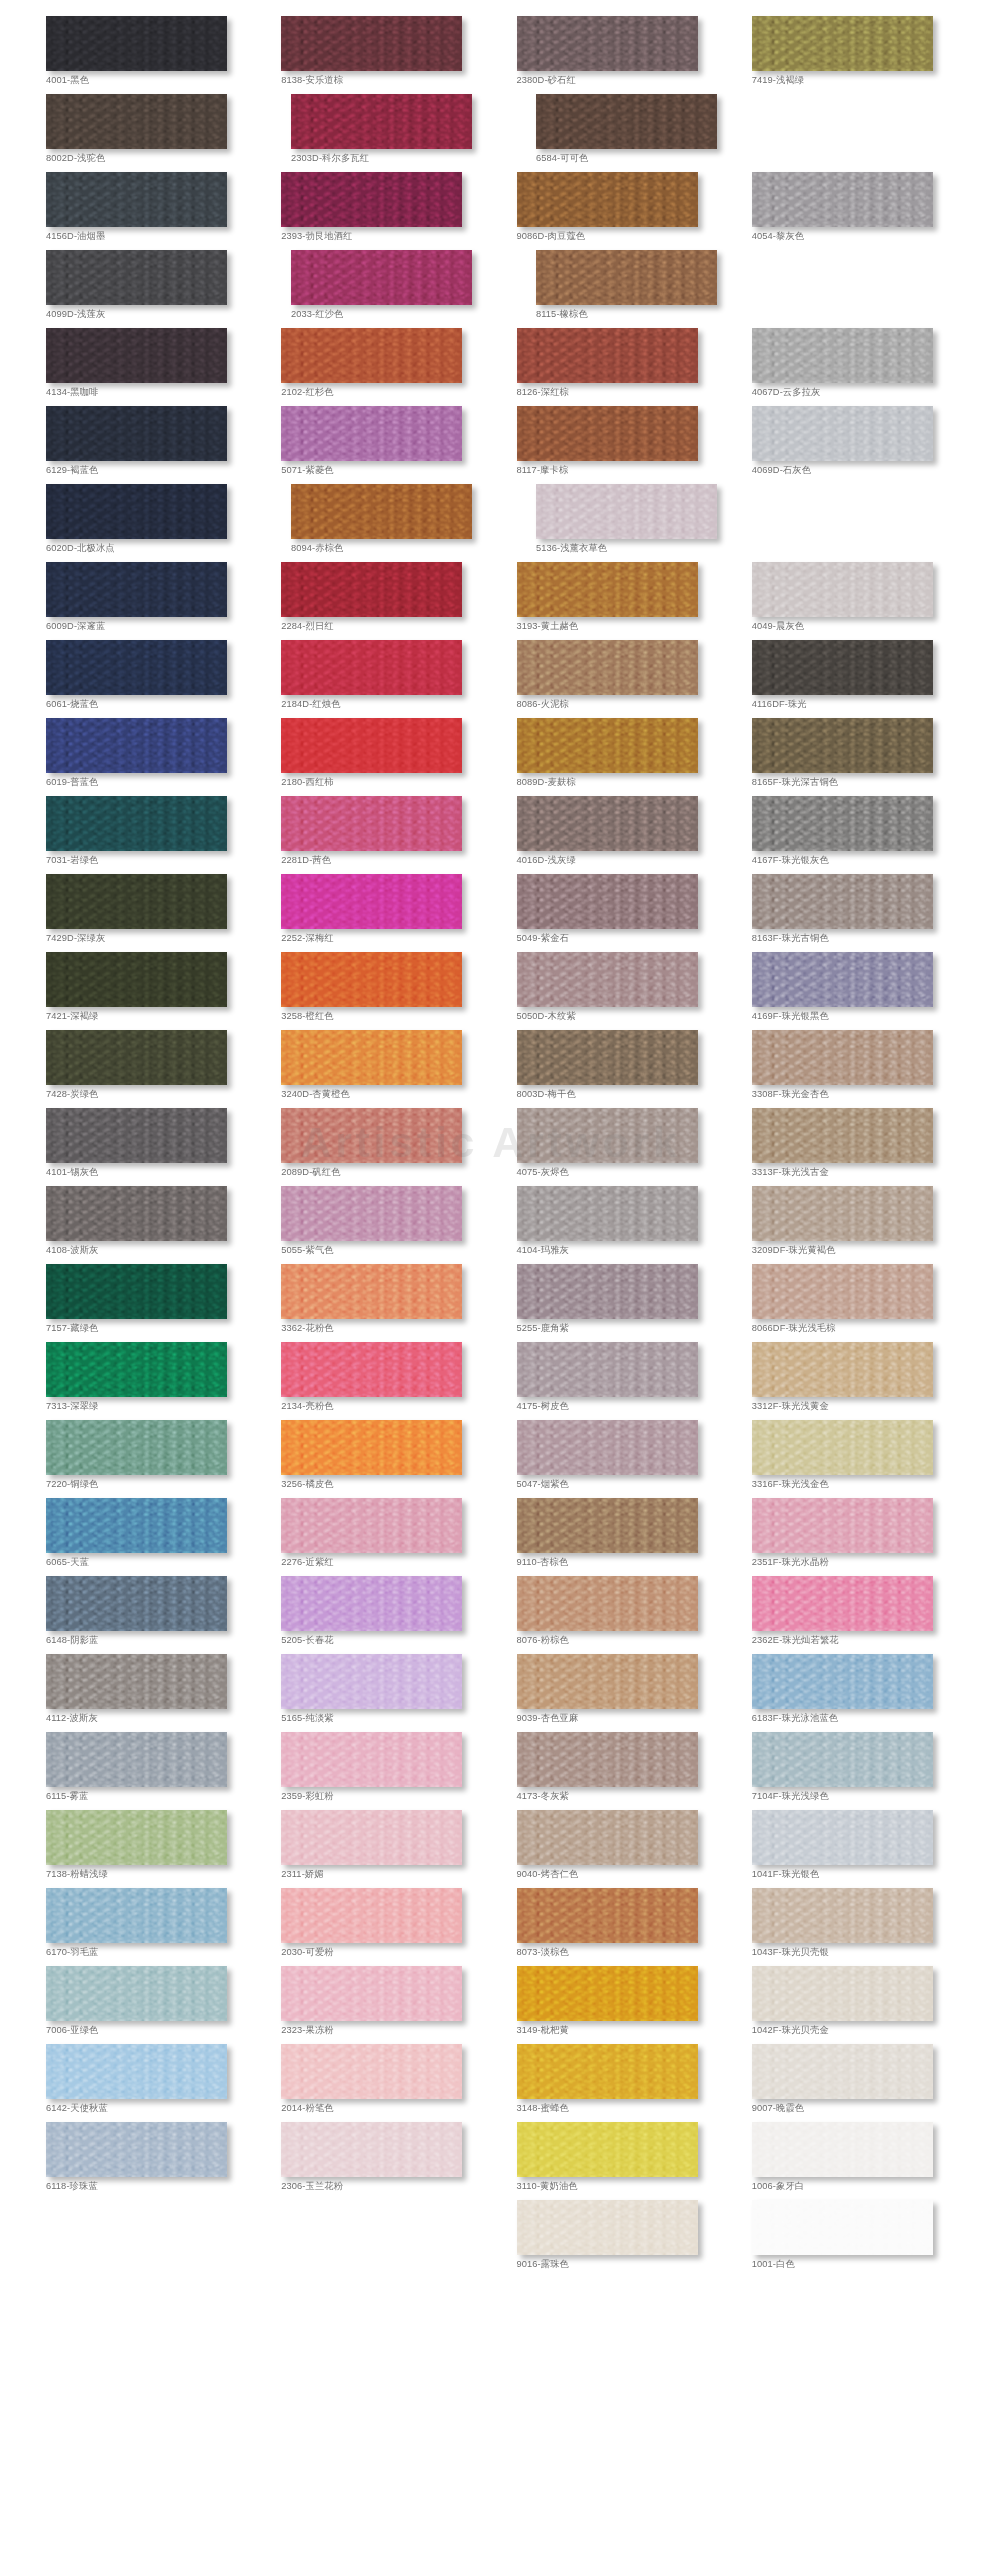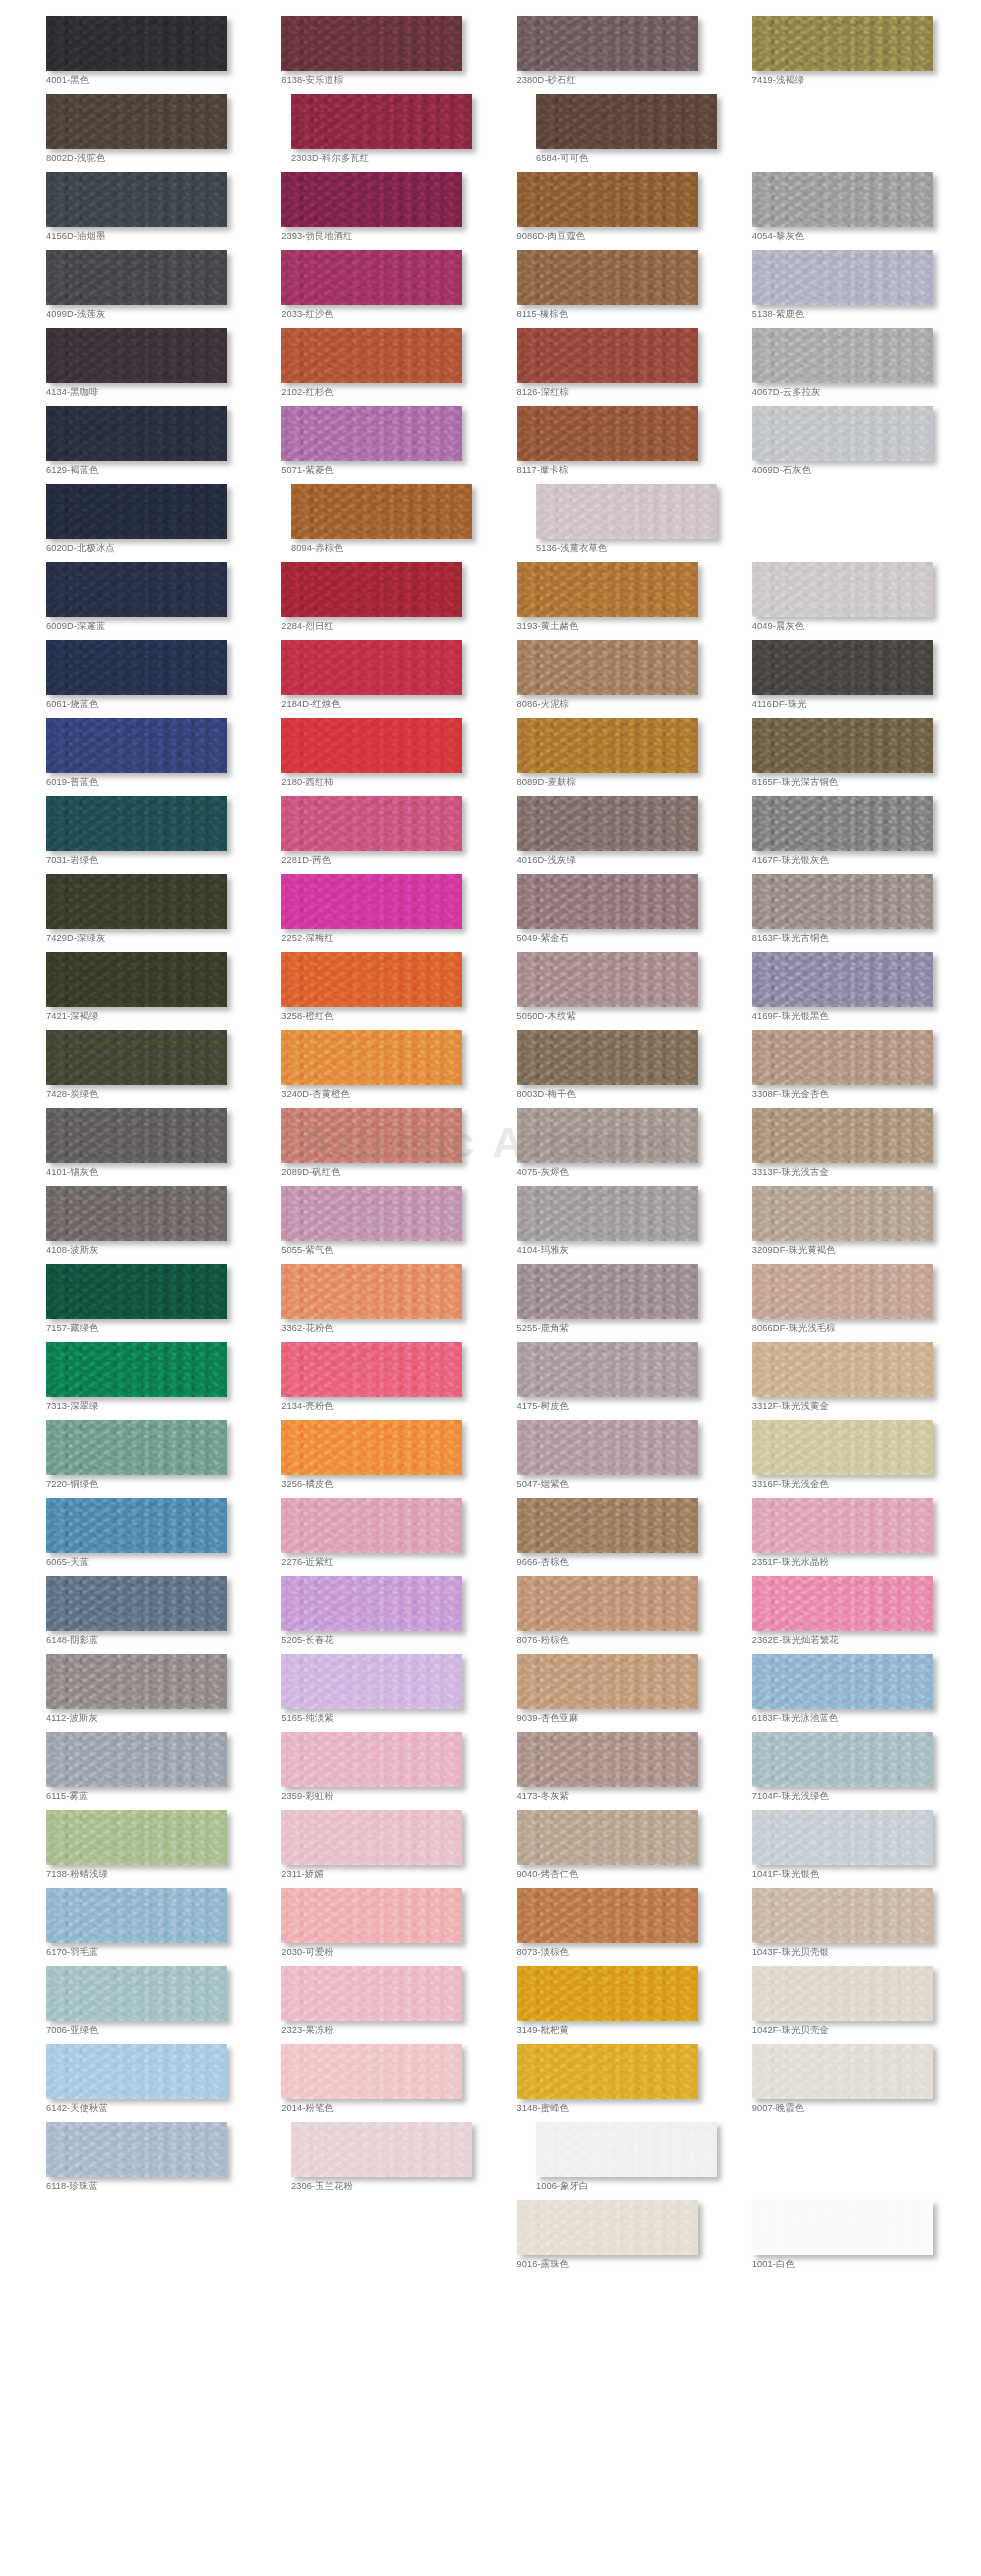--- a/index.html
+++ b/index.html
@@ -125,24 +125,20 @@
         <div class="label">4099D-浅莲灰</div>
       </div>
       <div class="cell">
         <div class="swatch" style="background-color:#9c3360"></div>
         <div class="label">2033-红沙色</div>
       </div>
       <div class="cell">
         <div class="swatch" style="background-color:#8d6346"></div>
         <div class="label">8115-橡棕色</div>
       </div>
-      <div class="cell">
-        <div class="swatch" style="background-color:#b0b0c4"></div>
-        <div class="label">5138-紫鹿色</div>
-      </div>
     </div>
     <div class="row">
       <div class="cell">
         <div class="swatch" style="background-color:#3a3036"></div>
         <div class="label">4134-黑咖啡</div>
       </div>
       <div class="cell">
         <div class="swatch" style="background-color:#b05235"></div>
         <div class="label">2102-红杉色</div>
       </div>
@@ -407,21 +403,21 @@
       <div class="cell">
         <div class="swatch" style="background-color:#4e86ad"></div>
         <div class="label">6065-天蓝</div>
       </div>
       <div class="cell">
         <div class="swatch" style="background-color:#dda0b4"></div>
         <div class="label">2276-近紫红</div>
       </div>
       <div class="cell">
         <div class="swatch" style="background-color:#9b7a5e"></div>
-        <div class="label">9666-杏棕色</div>
+        <div class="label">9110-杏棕色</div>
       </div>
       <div class="cell">
         <div class="swatch pearl" style="background-color:#dfa3b6"></div>
         <div class="label">2351F-珠光水晶粉</div>
       </div>
     </div>
     <div class="row">
       <div class="cell">
         <div class="swatch" style="background-color:#5e6f80"></div>
         <div class="label">6148-阴影蓝</div>
@@ -548,20 +544,24 @@
       </div>
     </div>
     <div class="row">
       <div class="cell">
         <div class="swatch" style="background-color:#a9b9cb"></div>
         <div class="label">6118-珍珠蓝</div>
       </div>
       <div class="cell">
         <div class="swatch" style="background-color:#e8d2d6"></div>
         <div class="label">2306-玉兰花粉</div>
+      </div>
+      <div class="cell">
+        <div class="swatch" style="background-color:#ddd04e"></div>
+        <div class="label">3110-黄奶油色</div>
       </div>
       <div class="cell">
         <div class="swatch" style="background-color:#f2f0ee"></div>
         <div class="label">1006-象牙白</div>
       </div>
     </div>
     <div class="row">
       <div class="cell empty"></div>
       <div class="cell empty"></div>
       <div class="cell">

